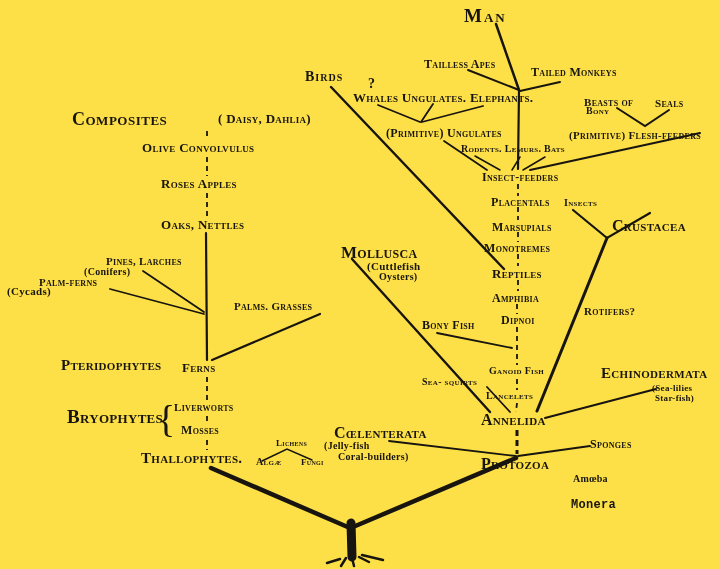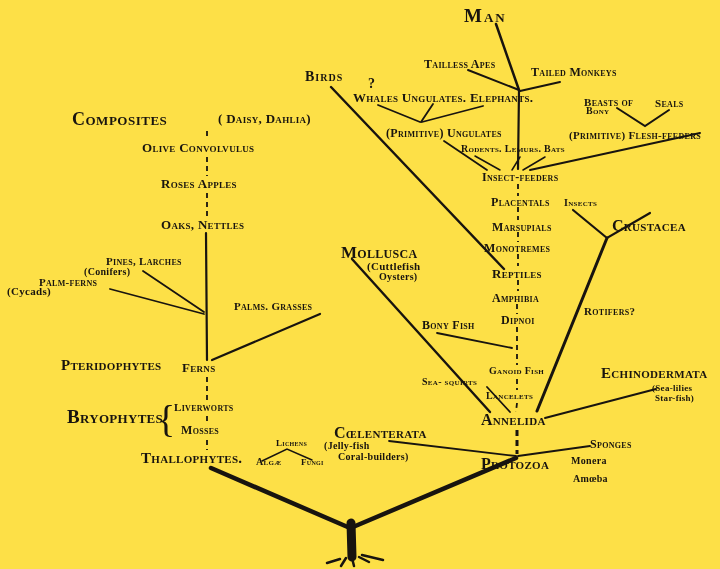--- a/index.html
+++ b/index.html
@@ -109,21 +109,21 @@
     <div class="lbl" style="left: 481px; top: 412px; font-size: 16px; color: rgb(24, 20, 15);">Annelida</div>
     <div class="lbl" style="left: 601px; top: 366px; font-size: 15px; color: rgb(24, 20, 15); text-align: right;">Echinodermata</div>
     <div class="lbl nc" style="left: 652px; top: 384px; font-size: 9px; color: rgb(24, 20, 15);">(Sea-lilies</div>
     <div class="lbl nc" style="left: 655px; top: 394px; font-size: 9px; color: rgb(24, 20, 15);">Star-fish)</div>
     <div class="lbl" style="left: 334px; top: 425px; font-size: 16px; color: rgb(24, 20, 15);">Cœlenterata</div>
     <div class="lbl nc" style="left: 324px; top: 441px; font-size: 10px; color: rgb(24, 20, 15);">(Jelly-fish</div>
     <div class="lbl nc" style="left: 338px; top: 452px; font-size: 10px; color: rgb(24, 20, 15);">Coral-builders)</div>
     <div class="lbl" style="left: 590px; top: 438px; font-size: 12px; color: rgb(24, 20, 15);">Sponges</div>
     <div class="lbl" style="left: 481px; top: 456px; font-size: 16px; color: rgb(24, 20, 15);">Protozoa</div>
     <div class="lbl nc" style="left: 573px; top: 474px; font-size: 10px; color: rgb(24, 20, 15);">Amœba</div>
-    <div class="lbl nc" style="left: 571px; top: 456px; font-size: 10px; color: rgb(24, 20, 15);">Monera</div>
+    <div class="lbl nc" style="left: 571px; top: 499px; font-size: 12px; color: rgb(24, 20, 15); font-family: Liberation Mono, monospace;">Monera</div>
     <div class="lbl" style="left: 72px; top: 110px; font-size: 18px; letter-spacing: 0.5px; color: rgb(24, 20, 15);">Composites</div>
     <div class="lbl" style="left: 181px; top: 112px; font-size: 13px; color: rgb(24, 20, 15); margin-left: 37px;">( Daisy, Dahlia)</div>
     <div class="lbl" style="left: 142px; top: 141px; font-size: 13px; color: rgb(24, 20, 15);">Olive Convolvulus</div>
     <div class="lbl" style="left: 161px; top: 177px; font-size: 13px; color: rgb(24, 20, 15);">Roses Apples</div>
     <div class="lbl" style="left: 161px; top: 218px; font-size: 13px; color: rgb(24, 20, 15);">Oaks, Nettles</div>
     <div class="lbl" style="left: 106px; top: 256px; font-size: 11px; color: rgb(24, 20, 15);">Pines, Larches</div>
     <div class="lbl nc" style="left: 84px; top: 267px; font-size: 10px; color: rgb(24, 20, 15);">(Conifers)</div>
     <div class="lbl" style="left: 39px; top: 277px; font-size: 11px; color: rgb(24, 20, 15);">Palm-ferns</div>
     <div class="lbl nc" style="left: 7px; top: 286px; font-size: 11px; color: rgb(24, 20, 15);">(Cycads)</div>
     <div class="lbl" style="left: 234px; top: 301px; font-size: 11px; color: rgb(24, 20, 15);">Palms. Grasses</div>

